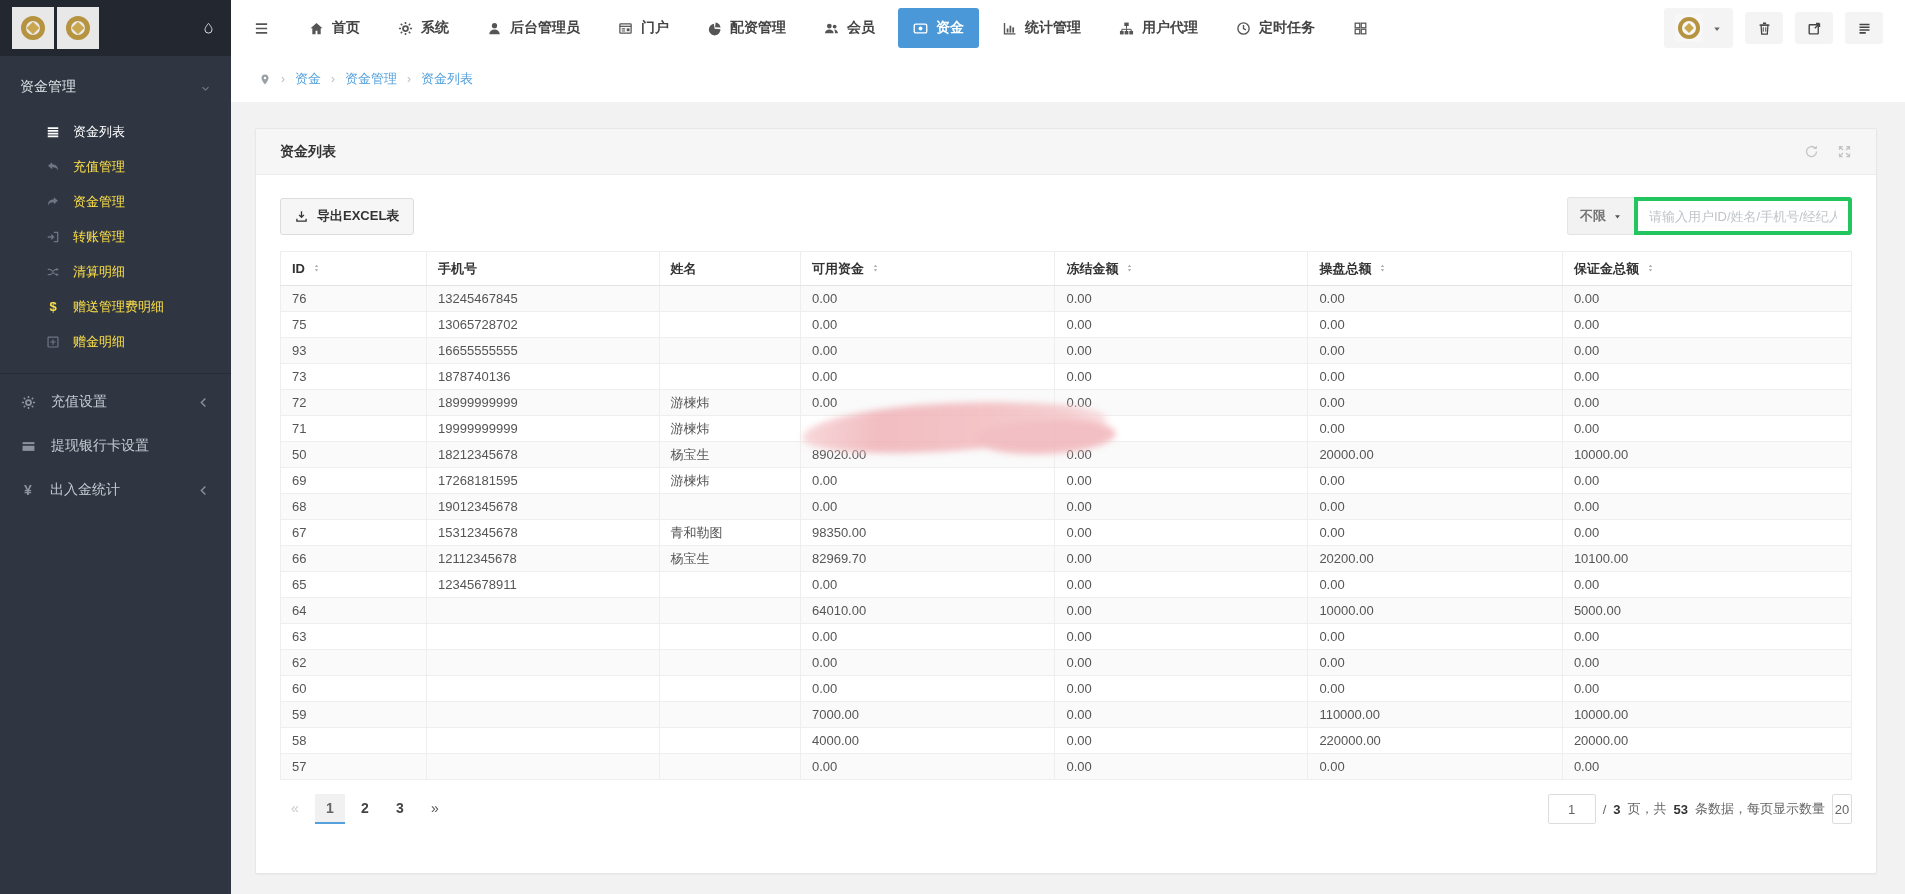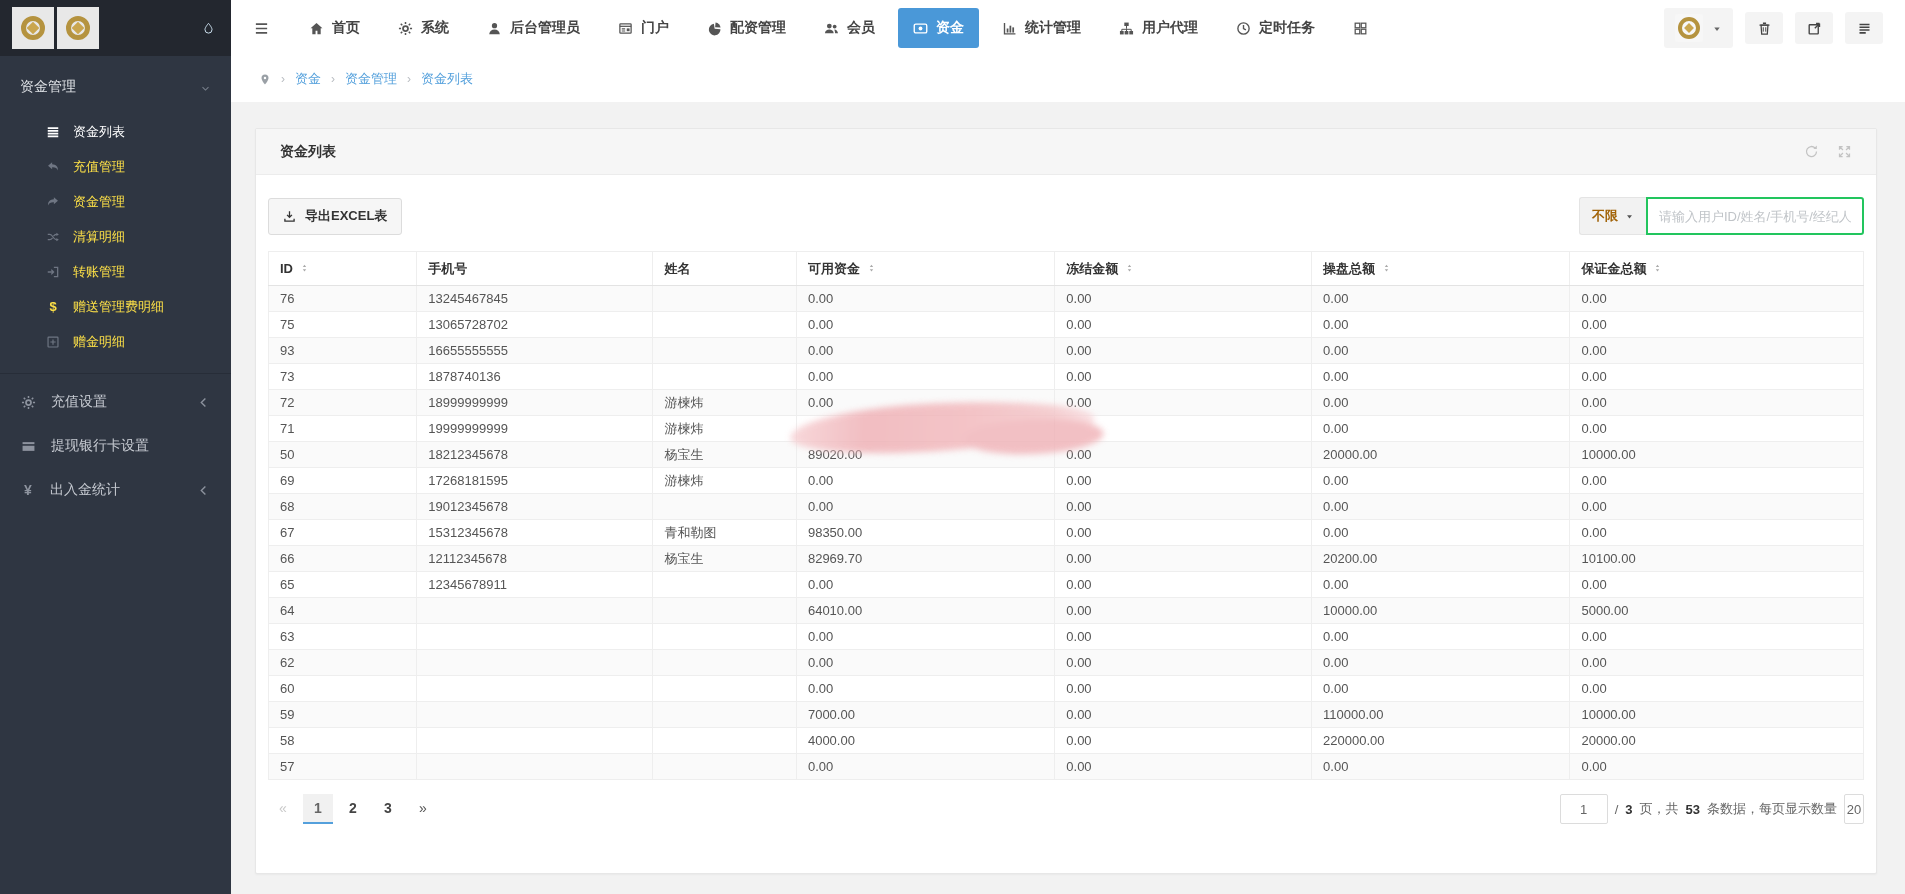--- a/index.html
+++ b/index.html
@@ -49,28 +49,28 @@
   
   .main{position:absolute;left:231px;top:56px;right:0;bottom:0;background:#f2f2f2;overflow:hidden}
   .breadcrumb{height:46px;background:#fff;display:flex;align-items:center;padding:0 28px;font-size:13px;gap:10px}
   .breadcrumb .pin{color:#9aa0a6}.breadcrumb .pin .ic{width:12px;height:15px}
   .crumb-link{color:#54a0dc;cursor:pointer;text-decoration:none}
   .crumb-sep{color:#b9bdc2;font-size:12px}
   .card{margin:26px 28px 0 24px;background:#fff;border:1px solid #e7e7e7;border-radius:2px;box-shadow:0 1px 2px rgba(0,0,0,.04);height:746px}
   .card-header{height:46px;background:#f6f6f6;border-bottom:1px solid #ececec;display:flex;align-items:center;padding:0 24px;font-size:14px;font-weight:700;color:#333}
   .card-tools{margin-left:auto;display:flex;gap:18px;color:#c3c3c3}
   .card-tools .ic{width:15px;height:15px;cursor:pointer}
-  .card-body{padding:22px 12px 0}
+  .card-body{padding:22px 24px 0}
   .toolbar{display:flex;align-items:center;margin-bottom:16px}
   .export-btn{display:flex;align-items:center;gap:9px;height:37px;padding:0 14px;background:#f6f6f6;border:1px solid #dcdcdc;border-radius:3px;font-size:13px;font-weight:700;color:#333;cursor:pointer;font-family:inherit}
   .export-btn .ic{width:13px;height:13px;color:#333}
   .toolbar-right{margin-left:auto;display:flex}
-  .filter-btn{height:38px;padding:0 12px;background:#f2f2f2;border:1px solid #e4e4e4;border-right:none;border-radius:3px 0 0 3px;font-size:13px;font-weight:700;color:#a16207;display:flex;align-items:center;gap:7px;cursor:pointer;font-family:inherit}
+  .filter-btn{height:38px;padding:0 12px;background:#f2f2f2;border:1px solid #e4e4e4;border-right:none;border-radius:3px 0 0 3px;font-size:13px;font-weight:700;color:#737373;display:flex;align-items:center;gap:7px;cursor:pointer;font-family:inherit}
   .filter-btn .ic{width:9px;height:9px;color:#555}
-  .search-input{height:38px;width:218px;border:2px solid #22c55e;padding:0 11px;font-size:13px;color:#333;border-radius:0 3px 3px 0;font-family:inherit;outline:none}
+  .search-input{height:38px;width:218px;border:4px solid #22c55e;padding:0 11px;font-size:13px;color:#333;border-radius:0 3px 3px 0;font-family:inherit;outline:none}
   .search-input::placeholder{color:#c0c4c8}
   
   .table-wrap{position:relative}
   table{width:100%;border-collapse:collapse;table-layout:fixed;font-size:13px;color:#555}
   th,td{border:1px solid #eeeeee;padding:5px 11px;text-align:left;white-space:nowrap;overflow:hidden;line-height:15px}
   thead th{color:#333;font-weight:700;background:#fff;border-bottom:1px solid #e3e3e3;padding:9px 11px}
   tbody tr:nth-child(odd) td{background:#fafafa}
   .sort-ic{width:9px;height:12px;color:#a9a9a9;margin-left:7px;vertical-align:-1px}
   .redaction{position:absolute;pointer-events:none;background:linear-gradient(93deg,#f6cfd2,#efaeb3 25%,#f2b6ba 60%,#f3c3c6 85%,#f8dadd);opacity:.8;filter:blur(3px);transform:rotate(-2.5deg);border-radius:48% 52% 60% 40% / 60% 45% 55% 40%}
   .redaction::after{content:"";position:absolute;right:-8px;top:42%;width:46%;height:72%;background:#f0b1b6;border-radius:50%}
@@ -359,29 +359,29 @@
         <span>充值管理</span>
       </li>
       <li class="side-item">
         <svg class="ic">
           <use href="#i-share"></use>
         </svg>
         <span>资金管理</span>
       </li>
       <li class="side-item">
         <svg class="ic">
+          <use href="#i-signin"></use>
+        </svg>
+        <span>转账管理</span>
+      </li>
+      <li class="side-item">
+        <svg class="ic">
           <use href="#i-shuffle"></use>
         </svg>
         <span>清算明细</span>
-      </li>
-      <li class="side-item">
-        <svg class="ic">
-          <use href="#i-signin"></use>
-        </svg>
-        <span>转账管理</span>
       </li>
       <li class="side-item">
         <span class="glyph-ic">$</span>
         <span>赠送管理费明细</span>
       </li>
       <li class="side-item">
         <svg class="ic">
           <use href="#i-plus-square"></use>
         </svg>
         <span>赠金明细</span>

